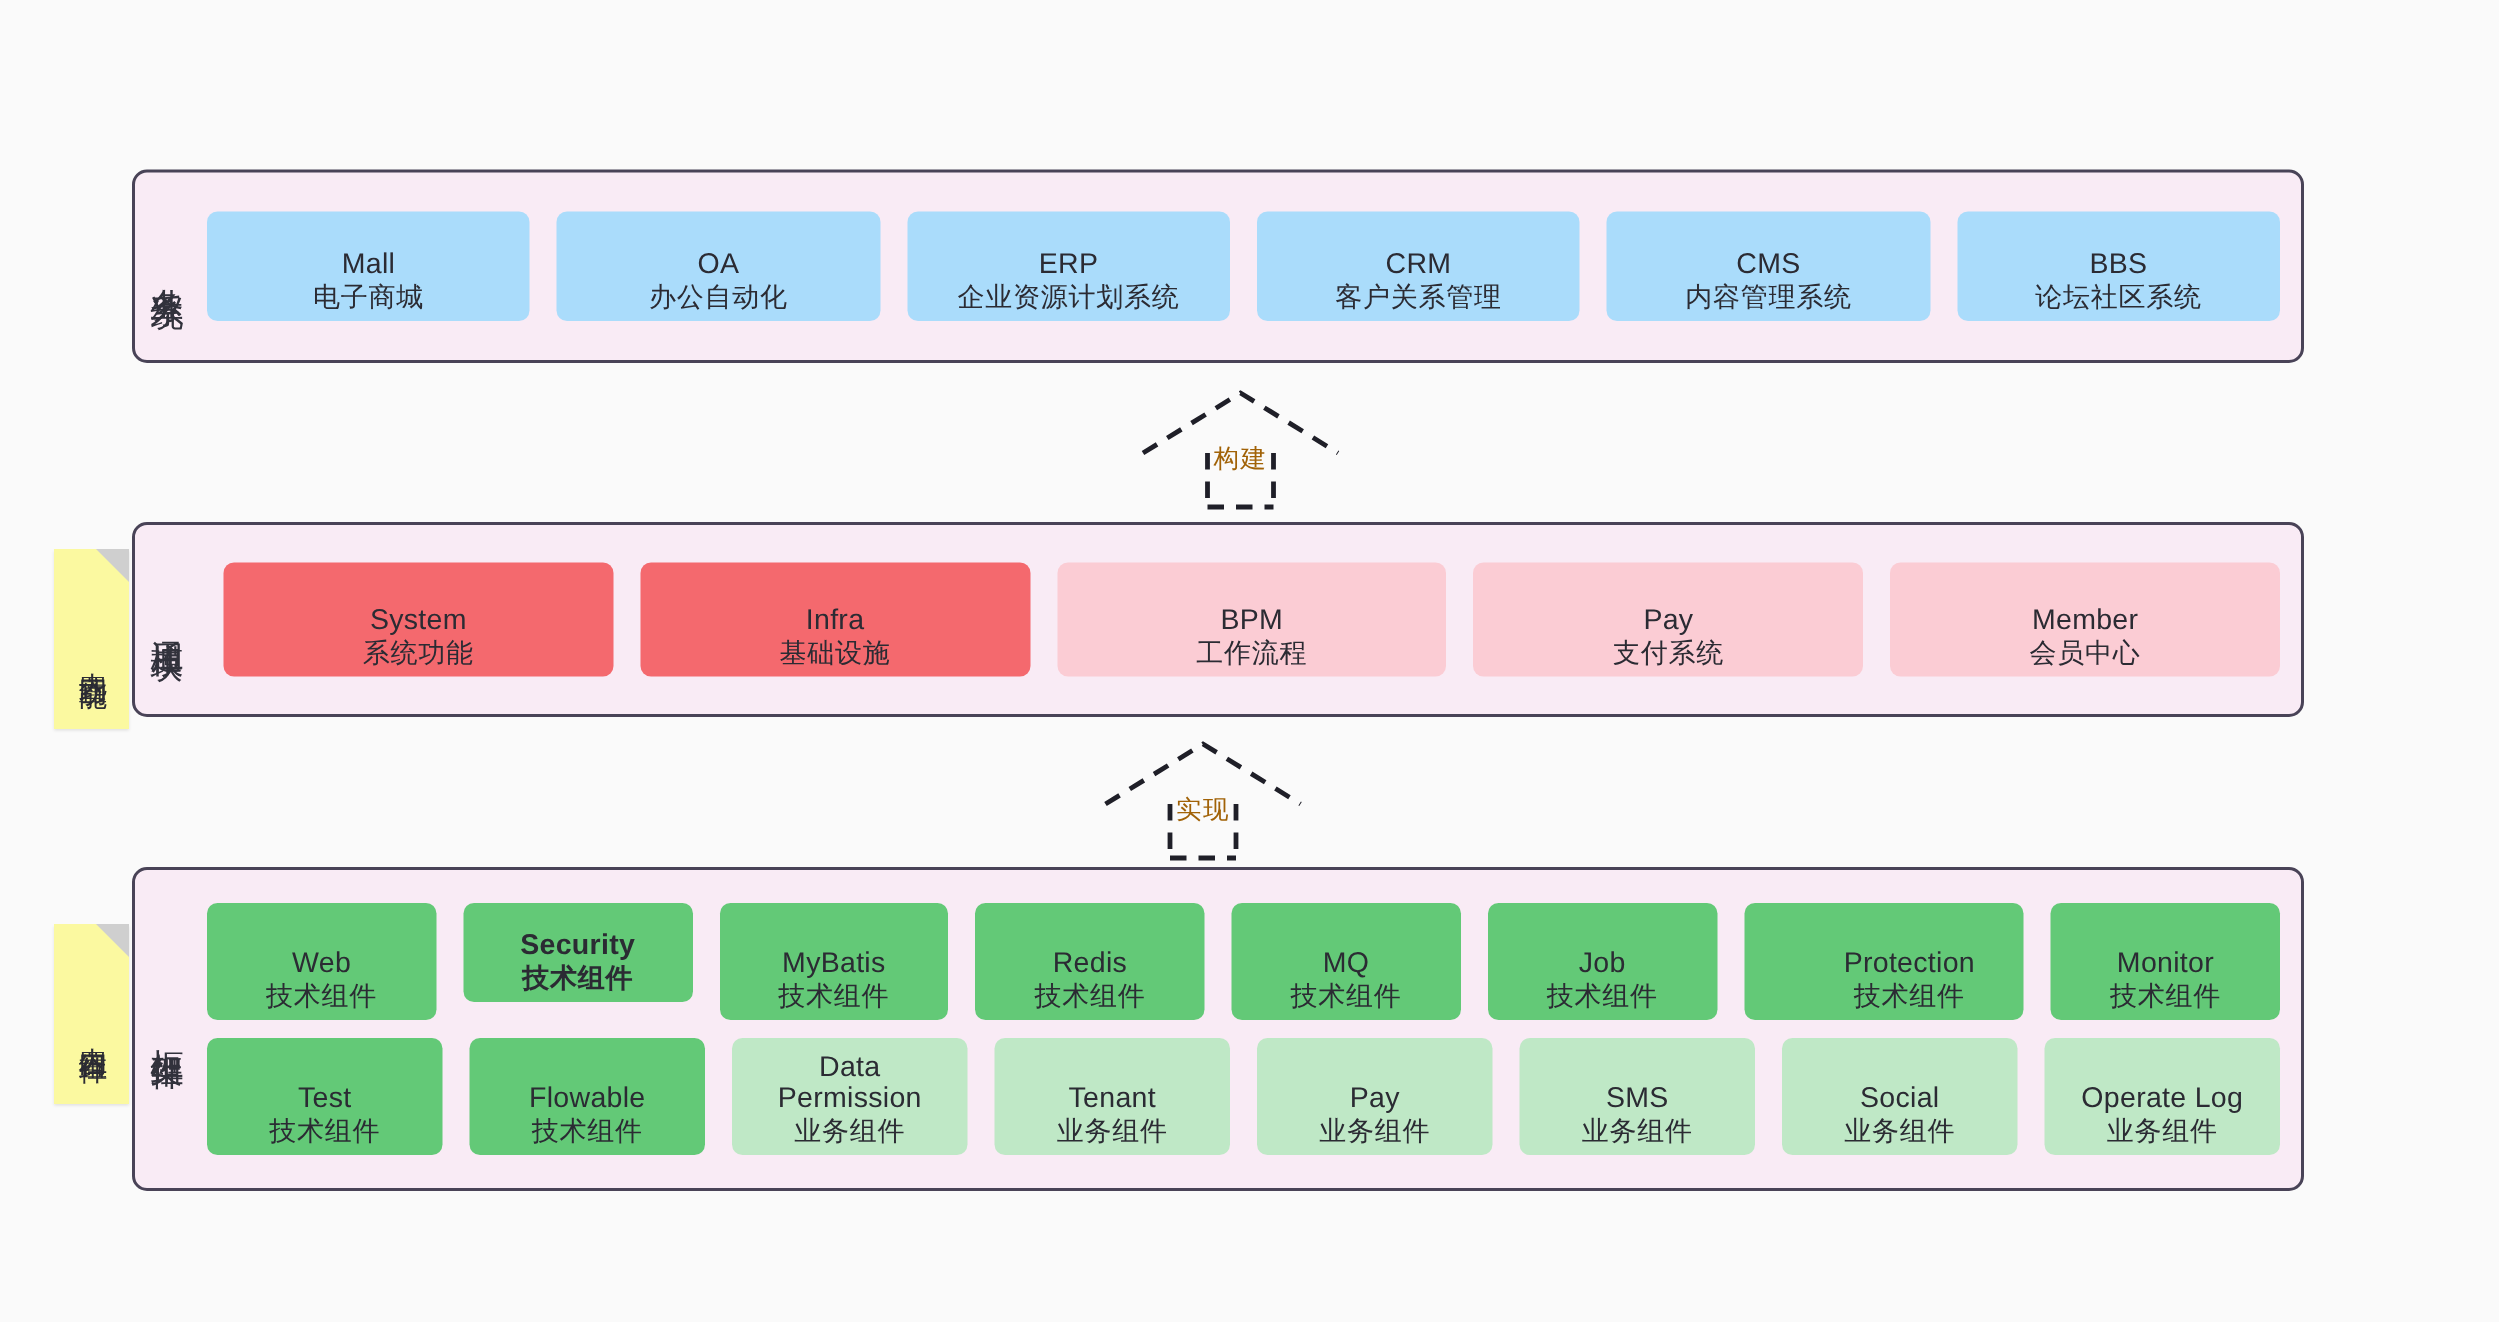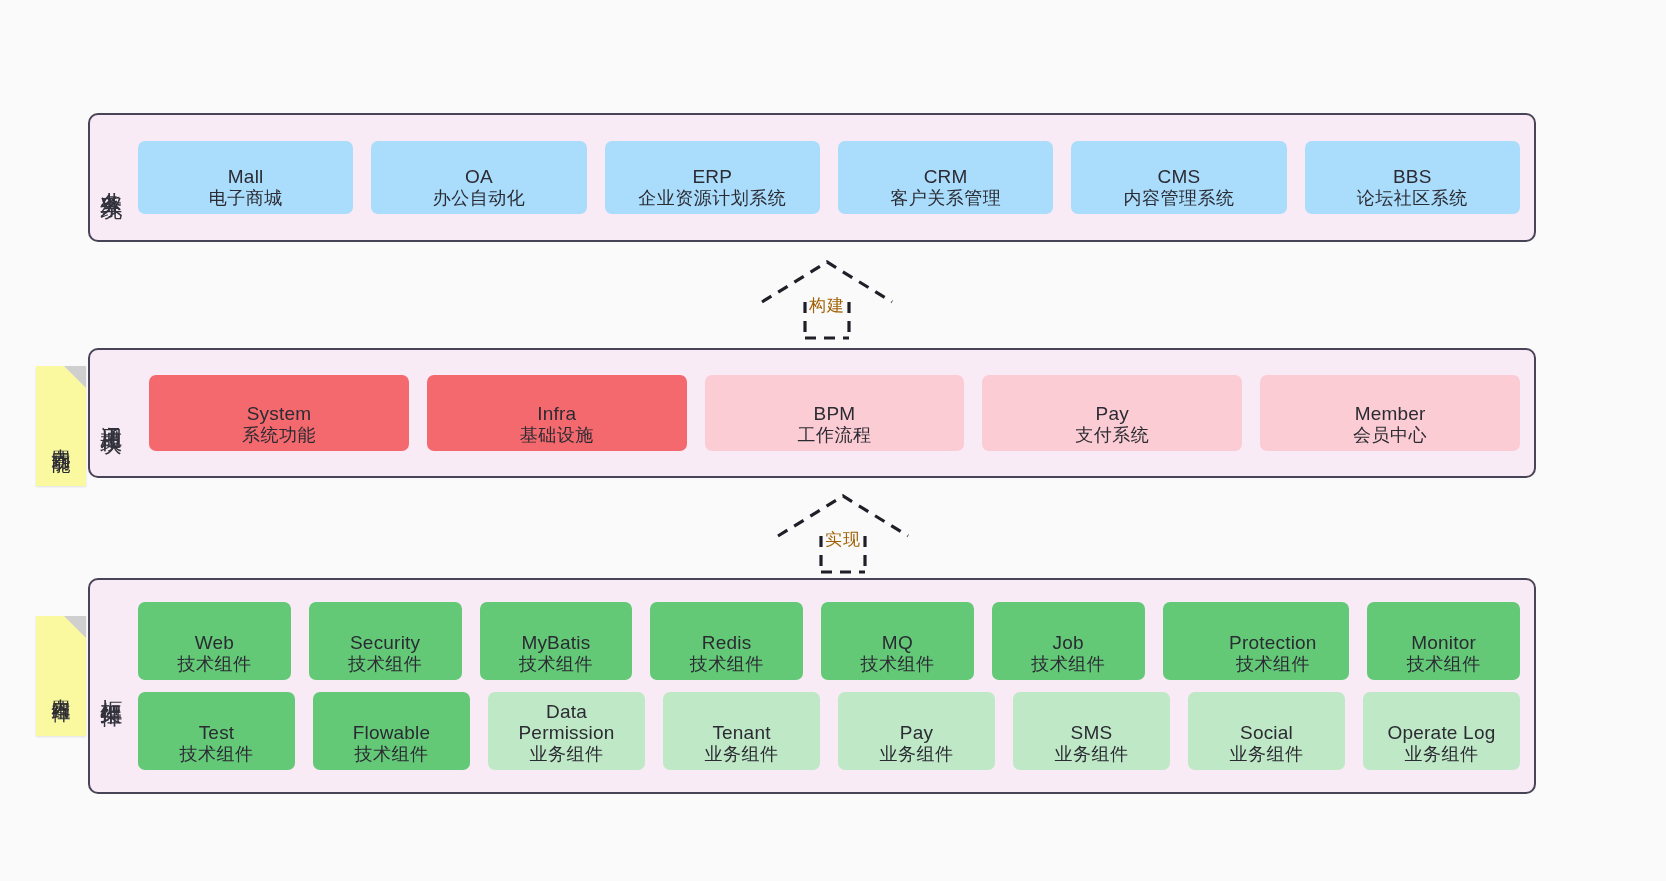--- a/index.html
+++ b/index.html
@@ -207,39 +207,39 @@
         </div>
       </div>
     </div>
   </div>
 
   <div class="note" style="left: 36px; top: 366px; width: 50px; height: 120px; background: rgb(251, 249, 160);">
     <span class="fold" style="border-top-color: rgb(207, 207, 207);"></span>
     <span>内置功能</span>
   </div>
 
-  <div class="arrow" style="left:773px; top:492px; width:140px; height:82px;">
+  <div class="arrow" style="left:732px; top:492px; width:140px; height:82px;">
     <svg width="140" height="82" viewBox="0 0 140 82" fill="none">
       <path d="M5 44 L70 4 L135 44" stroke="#1f1f28" stroke-width="3.2" stroke-dasharray="11 8" stroke-linecap="butt" fill="none"></path>
       <path d="M48 44 L48 80" stroke="#1f1f28" stroke-width="3.2" stroke-dasharray="11 8" fill="none"></path>
       <path d="M92 44 L92 80" stroke="#1f1f28" stroke-width="3.2" stroke-dasharray="11 8" fill="none"></path>
       <path d="M48 80 L92 80" stroke="#1f1f28" stroke-width="3.2" stroke-dasharray="11 8" fill="none"></path>
     </svg>
     <span class="arrow-label" style="left:52px; top:36px;">实现</span>
   </div>
 
   <div class="layer" id="layer-framework" style="left: 88px; top: 578px; width: 1448px; height: 216px; background: rgb(249, 235, 245); border-color: rgb(73, 67, 87);">
     <div class="layer-title">框架组件</div>
     <div class="layer-body" style="gap:12px;">
       <div class="row">
         <div class="card c-green" style="height: 78px; background: rgb(99, 201, 119);">
           <span class="en">Web</span>
           <span class="cn">技术组件</span>
         </div>
-        <div class="card c-green" style="height: 78px; background: rgb(99, 201, 119);">
+        <div class="card c-green" style="height: 66px; background: rgb(99, 201, 119); font-weight: bold;">
           <span class="en">Security</span>
           <span class="cn">技术组件</span>
         </div>
         <div class="card c-green" style="height: 78px; background: rgb(99, 201, 119);">
           <span class="en">MyBatis</span>
           <span class="cn">技术组件</span>
         </div>
         <div class="card c-green" style="height: 78px; background: rgb(99, 201, 119);">
           <span class="en">Redis</span>
           <span class="cn">技术组件</span>

